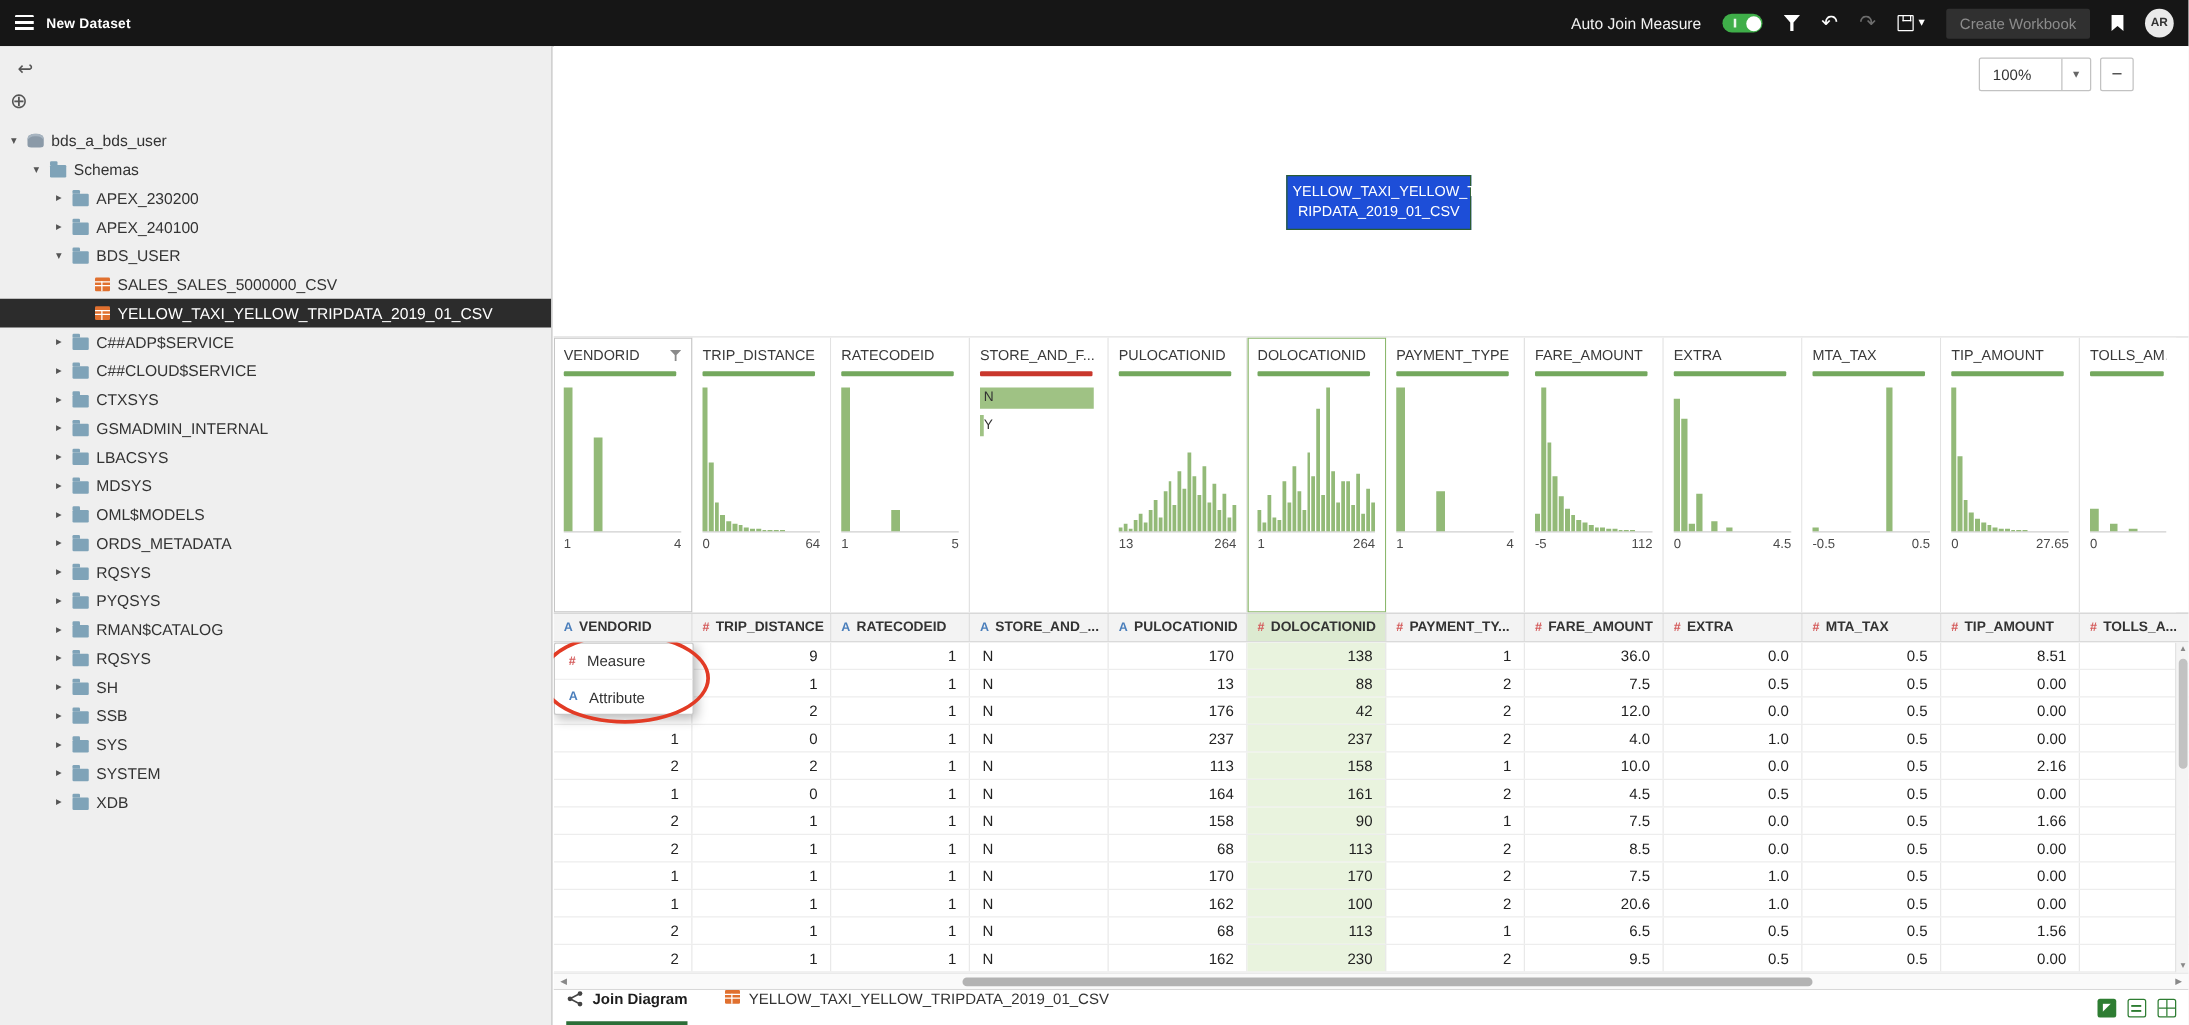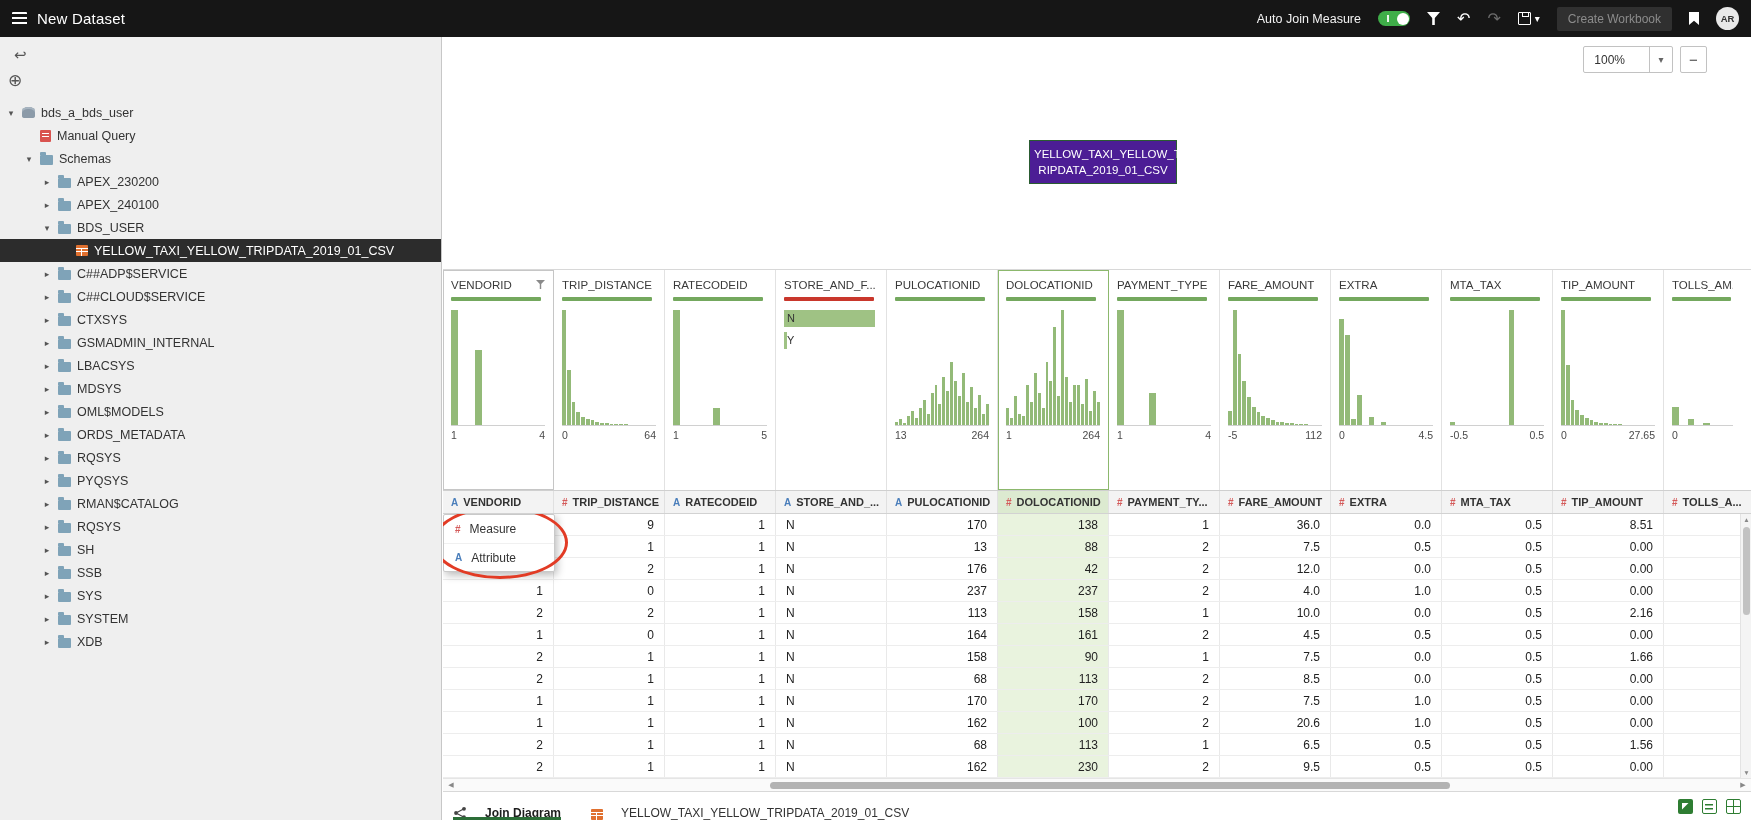--- a/index.html
+++ b/index.html
@@ -5,21 +5,21 @@
   *{box-sizing:border-box;margin:0;padding:0}
   html,body{margin:0;background:#ddd}
   .app{position:relative;width:1751px;height:820px;background:#fff;overflow:hidden;
        font-family:"Liberation Sans","DejaVu Sans",sans-serif;color:#222}
 
   
   .topbar{position:absolute;top:0;left:0;right:0;height:37px;background:#161616;color:#fff;
           display:flex;align-items:center;padding:0 12px}
   .tb-left{display:flex;align-items:center;gap:10px}
   .icon-dataset{width:15px;height:13px;background:repeating-linear-gradient(180deg,#fff 0 2px,transparent 2px 5px);border-radius:1px}
-  .tb-title{font-size:15px;font-weight:normal;letter-spacing:.2px}
+  .tb-title{font-size:11px;font-weight:bold;letter-spacing:.2px}
   .tb-right{margin-left:auto;display:flex;align-items:center;gap:17px}
   .tb-label{font-size:12.5px;color:#f2f2f2}
   .toggle{width:32px;height:15px;background:#3fae49;border-radius:8px;position:relative;cursor:pointer}
   .toggle::before{content:"";position:absolute;left:9px;top:4px;width:1.5px;height:7px;background:#fff;opacity:.9}
   .toggle .knob{position:absolute;right:1.5px;top:1.5px;width:12px;height:12px;background:#fff;border-radius:50%}
   .icon-funnel{width:13px;height:13px;background:#fff;clip-path:polygon(0 0,100% 0,60% 46%,60% 100%,40% 100%,40% 46%)}
   .tb-glyph{font-size:16px;line-height:1;color:#fff;cursor:pointer}
   .tb-glyph.dim{color:#6d6d6d}
   .icon-save{width:13px;height:13px;border:1.5px solid #fff;border-radius:1px;position:relative}
   .icon-save::before{content:"";position:absolute;top:-1px;left:3px;width:5px;height:4px;border:1px solid #fff;border-top:none}
@@ -51,21 +51,21 @@
   .icon-csv{position:relative;width:12px;height:11px;background:#e0702f;border-radius:1px}
   .icon-csv::before{content:"";position:absolute;left:0;right:0;top:3px;height:1px;background:#fff;box-shadow:0 3px 0 #fff}
   .icon-csv::after{content:"";position:absolute;top:3px;bottom:0;left:5px;width:1px;background:#fff}
   .icon-query{width:11px;height:12px;background:#d9534f;border-radius:1px;position:relative}
   .icon-query::before{content:"";position:absolute;left:2px;right:2px;top:3px;height:1px;background:#fff;box-shadow:0 3px 0 #fff}
 
   
   .main{position:absolute;top:37px;left:443px;right:0;bottom:0;display:flex;flex-direction:column;background:#fff}
 
   .canvas{height:232px;position:relative;background:#fff}
-  .diagram-node{position:absolute;left:586px;top:103px;width:148px;padding:5px 4px;background:#4c1d95;
+  .diagram-node{position:absolute;left:586px;top:103px;width:148px;padding:5px 4px;background:#1d4ed8;
                 border:1px solid #2a5c31;color:#fff;font-size:11.5px;line-height:1.4;text-align:center;cursor:pointer}
   .zoom-ctrl{position:absolute;top:9px;right:44px;display:flex;gap:7px;align-items:center}
   .zoom-box{display:flex;align-items:stretch;border:1px solid #c2c2c2;background:#fff;height:27px;border-radius:2px}
   .zoom-value{padding:0 24px 0 10px;font-size:12px;color:#333;display:flex;align-items:center}
   .zoom-caret{width:23px;border-left:1px solid #c2c2c2;display:flex;align-items:center;justify-content:center;
               font-size:10px;color:#666;cursor:pointer}
   .zoom-minus{width:27px;height:27px;border:1px solid #c2c2c2;background:#fff;border-radius:2px;font-size:15px;
               color:#444;display:flex;align-items:center;justify-content:center;cursor:pointer}
 
   
@@ -118,21 +118,21 @@
   .vthumb{position:absolute;top:13px;left:1.5px;width:7px;height:88px;background:#c2c2c2;border-radius:4px;cursor:pointer}
   .varr{position:absolute;left:0;width:11px;text-align:center;font-size:6.5px;color:#888;cursor:pointer}
   .varr.up{top:2px}.varr.down{bottom:2px}
   .hscroll{height:13px;display:flex;align-items:center;background:#fafafa;border-top:1px solid #e5e5e5;position:relative}
   .harr{width:16px;text-align:center;font-size:7px;color:#888;cursor:pointer}
   .harr.right{position:absolute;right:0}
   .hthumb{position:absolute;left:25%;width:52%;height:7px;background:#b3b3b3;border-radius:4px;cursor:pointer}
 
   
   .footer{height:29px;display:flex;align-items:center;background:#fff;border-top:1px solid #d8d8d8;padding:0 10px;gap:30px}
-  .ftab{display:flex;align-items:flex-end;gap:18px;font-size:12px;color:#333;height:100%;position:relative;cursor:pointer}
+  .ftab{display:flex;align-items:flex-start;gap:7px;font-size:12px;color:#333;height:100%;position:relative;cursor:pointer}
   .ftab.active{font-weight:bold;color:#1d1d1d}
   .ftab.active::after{content:"";position:absolute;left:0;right:0;bottom:0;height:3px;background:#2c6e38}
   .fright{margin-left:auto;display:flex;gap:9px;align-items:center}
   .f-ic{width:15px;height:15px;border-radius:2px;cursor:pointer}
   .f-ic.solid{background:#2e7d32;position:relative}
   .f-ic.solid::after{content:"";position:absolute;left:4px;top:4px;right:4px;bottom:4px;background:#fff;
                      clip-path:polygon(0 0,100% 0,0 100%)}
   .f-ic.lines{border:1.5px solid #2e7d32;background:linear-gradient(#2e7d32 0 0) 2px 4px/8px 1.5px no-repeat,
               linear-gradient(#2e7d32 0 0) 2px 8px/8px 1.5px no-repeat,#fff}
   .f-ic.grid{border:1.5px solid #2e7d32;background:linear-gradient(#2e7d32 0 0) 0 6px/100% 1.2px no-repeat,
@@ -173,43 +173,43 @@
     <div class="sb-search">
       <span class="sb-plus">⊕</span>
     </div>
     <div class="tree">
         <div class="tree-row" style="padding-left: 6px;">
           <span class="tree-arrow">▾</span>
           <span class="tree-icon icon-database"></span>
           <span class="tree-label">bds_a_bds_user</span>
         </div>
         <div class="tree-row" style="padding-left: 24px;">
+          <span class="tree-arrow">▾</span>
+          <span class="tree-icon icon-folder"></span>
+          <span class="tree-label">Schemas</span>
+        </div>
+        <div class="tree-row" style="padding-left: 42px;">
+          <span class="tree-arrow">▸</span>
+          <span class="tree-icon icon-folder"></span>
+          <span class="tree-label">APEX_230200</span>
+        </div>
+        <div class="tree-row" style="padding-left: 42px;">
+          <span class="tree-arrow">▸</span>
+          <span class="tree-icon icon-folder"></span>
+          <span class="tree-label">APEX_240100</span>
+        </div>
+        <div class="tree-row" style="padding-left: 42px;">
+          <span class="tree-arrow">▾</span>
+          <span class="tree-icon icon-folder"></span>
+          <span class="tree-label">BDS_USER</span>
+        </div>
+        <div class="tree-row" style="padding-left: 60px;">
           <span class="tree-arrow"></span>
-          <span class="tree-icon icon-query"></span>
-          <span class="tree-label">Manual Query</span>
-        </div>
-        <div class="tree-row" style="padding-left: 24px;">
-          <span class="tree-arrow">▾</span>
-          <span class="tree-icon icon-folder"></span>
-          <span class="tree-label">Schemas</span>
-        </div>
-        <div class="tree-row" style="padding-left: 42px;">
-          <span class="tree-arrow">▸</span>
-          <span class="tree-icon icon-folder"></span>
-          <span class="tree-label">APEX_230200</span>
-        </div>
-        <div class="tree-row" style="padding-left: 42px;">
-          <span class="tree-arrow">▸</span>
-          <span class="tree-icon icon-folder"></span>
-          <span class="tree-label">APEX_240100</span>
-        </div>
-        <div class="tree-row" style="padding-left: 42px;">
-          <span class="tree-arrow">▾</span>
-          <span class="tree-icon icon-folder"></span>
-          <span class="tree-label">BDS_USER</span>
+          <span class="tree-icon icon-csv"></span>
+          <span class="tree-label">SALES_SALES_5000000_CSV</span>
         </div>
         <div class="tree-row selected" style="padding-left: 60px;">
           <span class="tree-arrow"></span>
           <span class="tree-icon icon-csv"></span>
           <span class="tree-label">YELLOW_TAXI_YELLOW_TRIPDATA_2019_01_CSV</span>
         </div>
         <div class="tree-row" style="padding-left: 42px;">
           <span class="tree-arrow">▸</span>
           <span class="tree-icon icon-folder"></span>
           <span class="tree-label">C##ADP$SERVICE</span>

